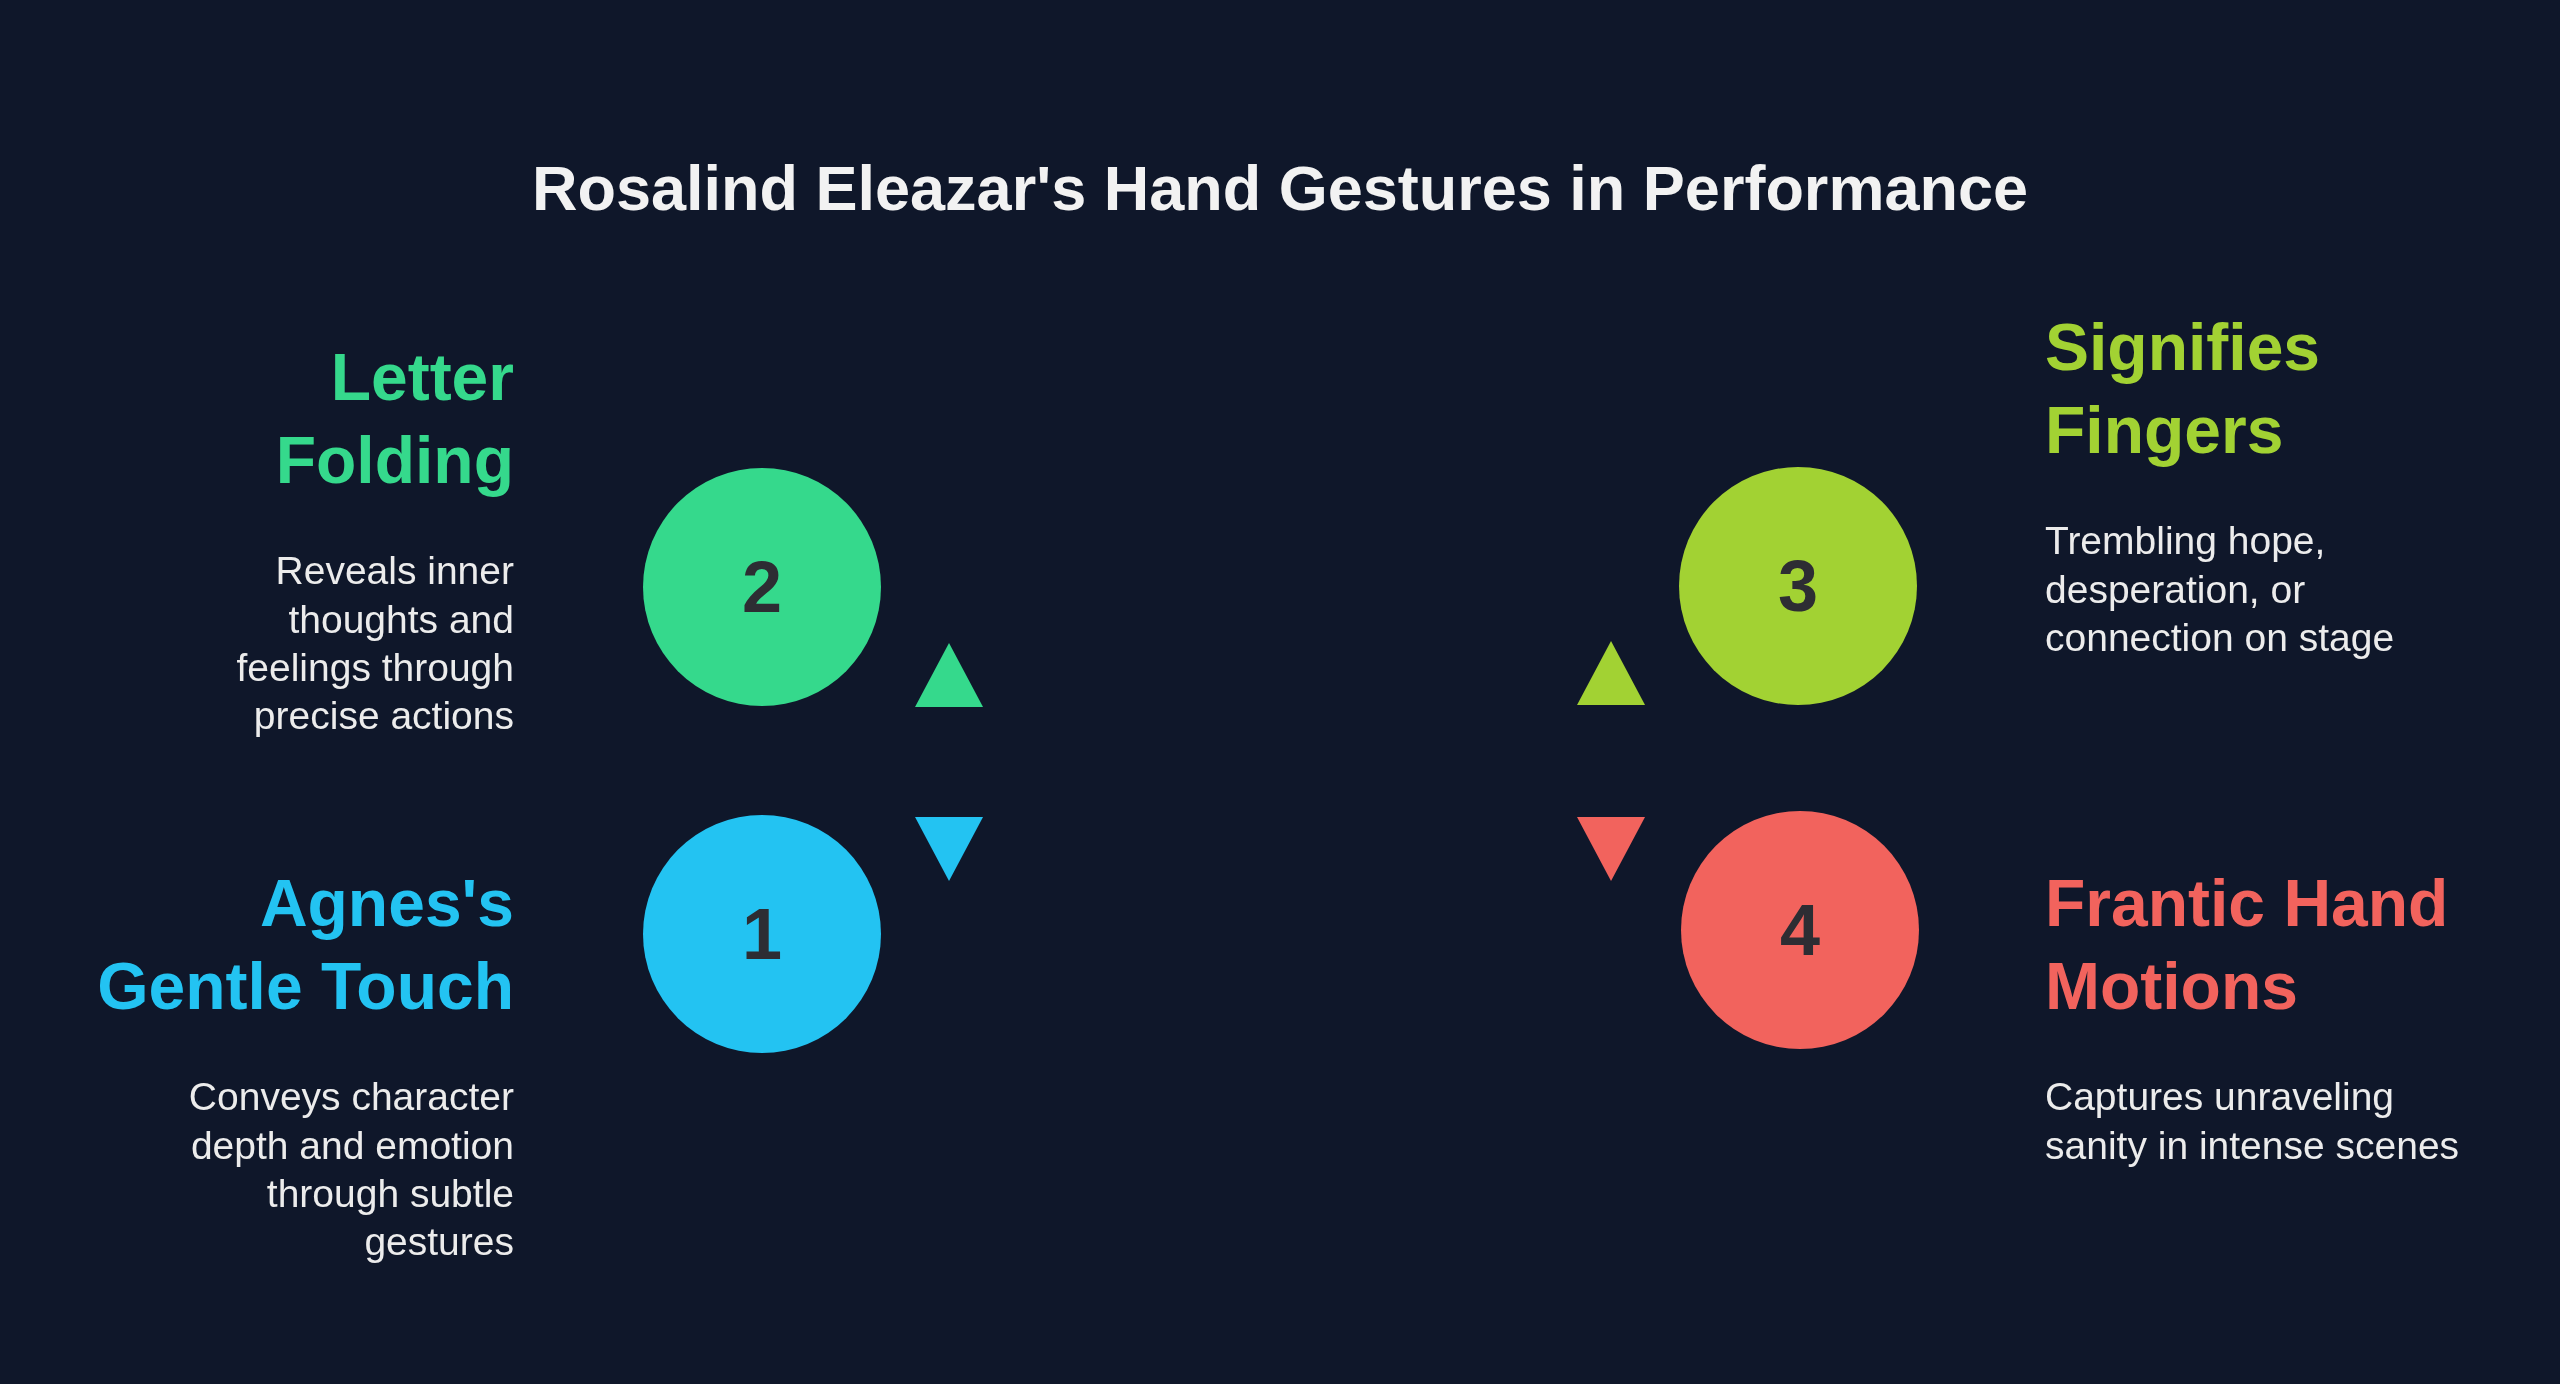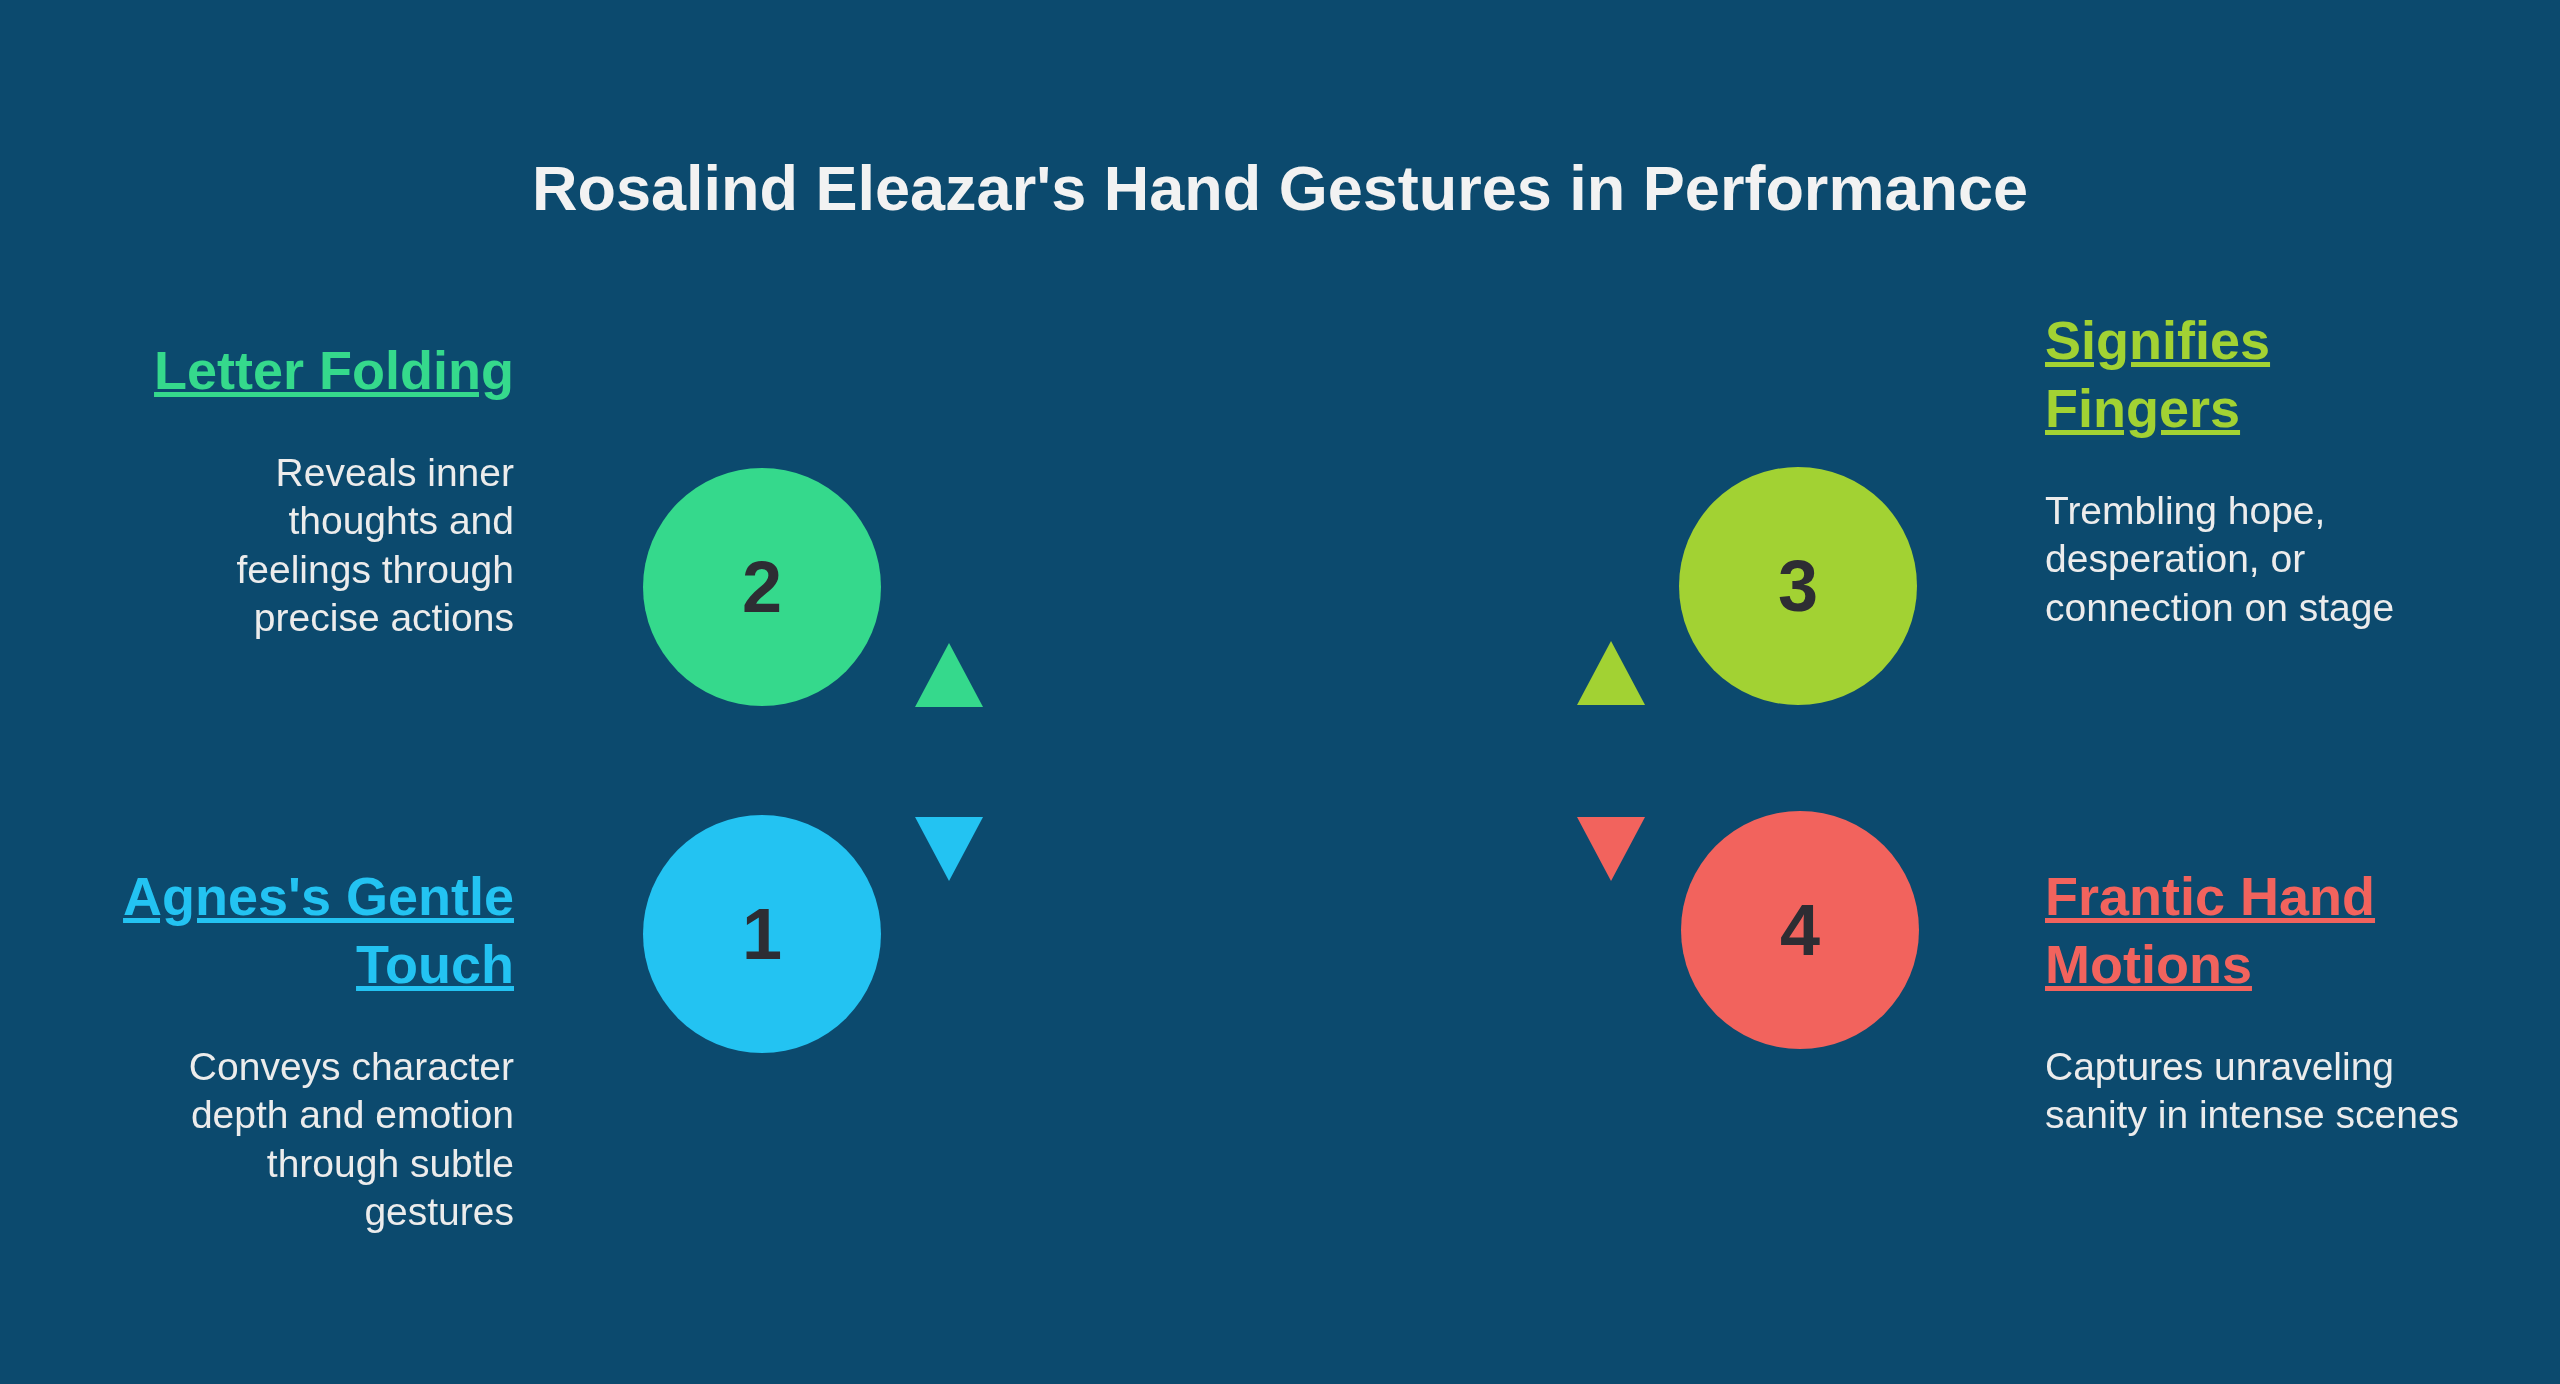--- a/index.html
+++ b/index.html
@@ -14,21 +14,21 @@
   
   .page-title {
     position: absolute; left: 0; right: 0; top: 152px;
     margin: 0; text-align: center;
     font-size: 63px; font-weight: 700; letter-spacing: 0px;
     color: #f2f2f2;
   }
   
   .group { position: absolute; }
   .group h2 {
-    margin: 0; font-size: 54px; font-weight: 700; line-height: 1.26; text-decoration: underline;
+    margin: 0; font-size: 66px; font-weight: 700; line-height: 1.26;
   }
   .group p {
     margin: 45px 0 0 0; font-size: 39px; line-height: 1.24; font-weight: 400;
   }
   .g-letter   { left: 88px;   top: 336px; width: 426px; text-align: right; }
   .g-letter p { max-width: 360px; margin-left: auto; }
   .g-agnes    { left: 88px;   top: 862px; width: 426px; text-align: right; }
   .g-agnes p  { max-width: 382px; margin-left: auto; }
   .g-trembling { left: 2045px; top: 306px; width: 434px; text-align: left; }
   .g-frantic   { left: 2045px; top: 862px; width: 434px; text-align: left; }
@@ -52,21 +52,21 @@
   .tri.up   { clip-path: polygon(50% 0, 100% 100%, 0 100%); }
   .tri.down { clip-path: polygon(0 0, 100% 0, 50% 100%); }
   #tri-left-up    { left: 915px;  top: 643px; }
   #tri-left-down  { left: 915px;  top: 817px; }
   #tri-right-up   { left: 1577px; top: 641px; }
   #tri-right-down { left: 1577px; top: 817px; }
 </style>
 </head>
 <body>
 
-<div class="canvas" style="background: #0c4a6e;">
+<div class="canvas" style="background: #0f172a;">
 
   <h1 class="page-title" style="color: rgb(242, 242, 242);">Rosalind Eleazar's Hand Gestures in Performance</h1>
 
   <section class="group g-letter">
     <h2 style="color: rgb(53, 217, 140);">Letter Folding</h2>
     <p style="color: rgb(236, 236, 236);">Reveals inner thoughts and feelings through precise actions</p>
   </section>
 
   <section class="group g-agnes">
     <h2 style="color: rgb(35, 195, 242);">Agnes's Gentle Touch</h2>

